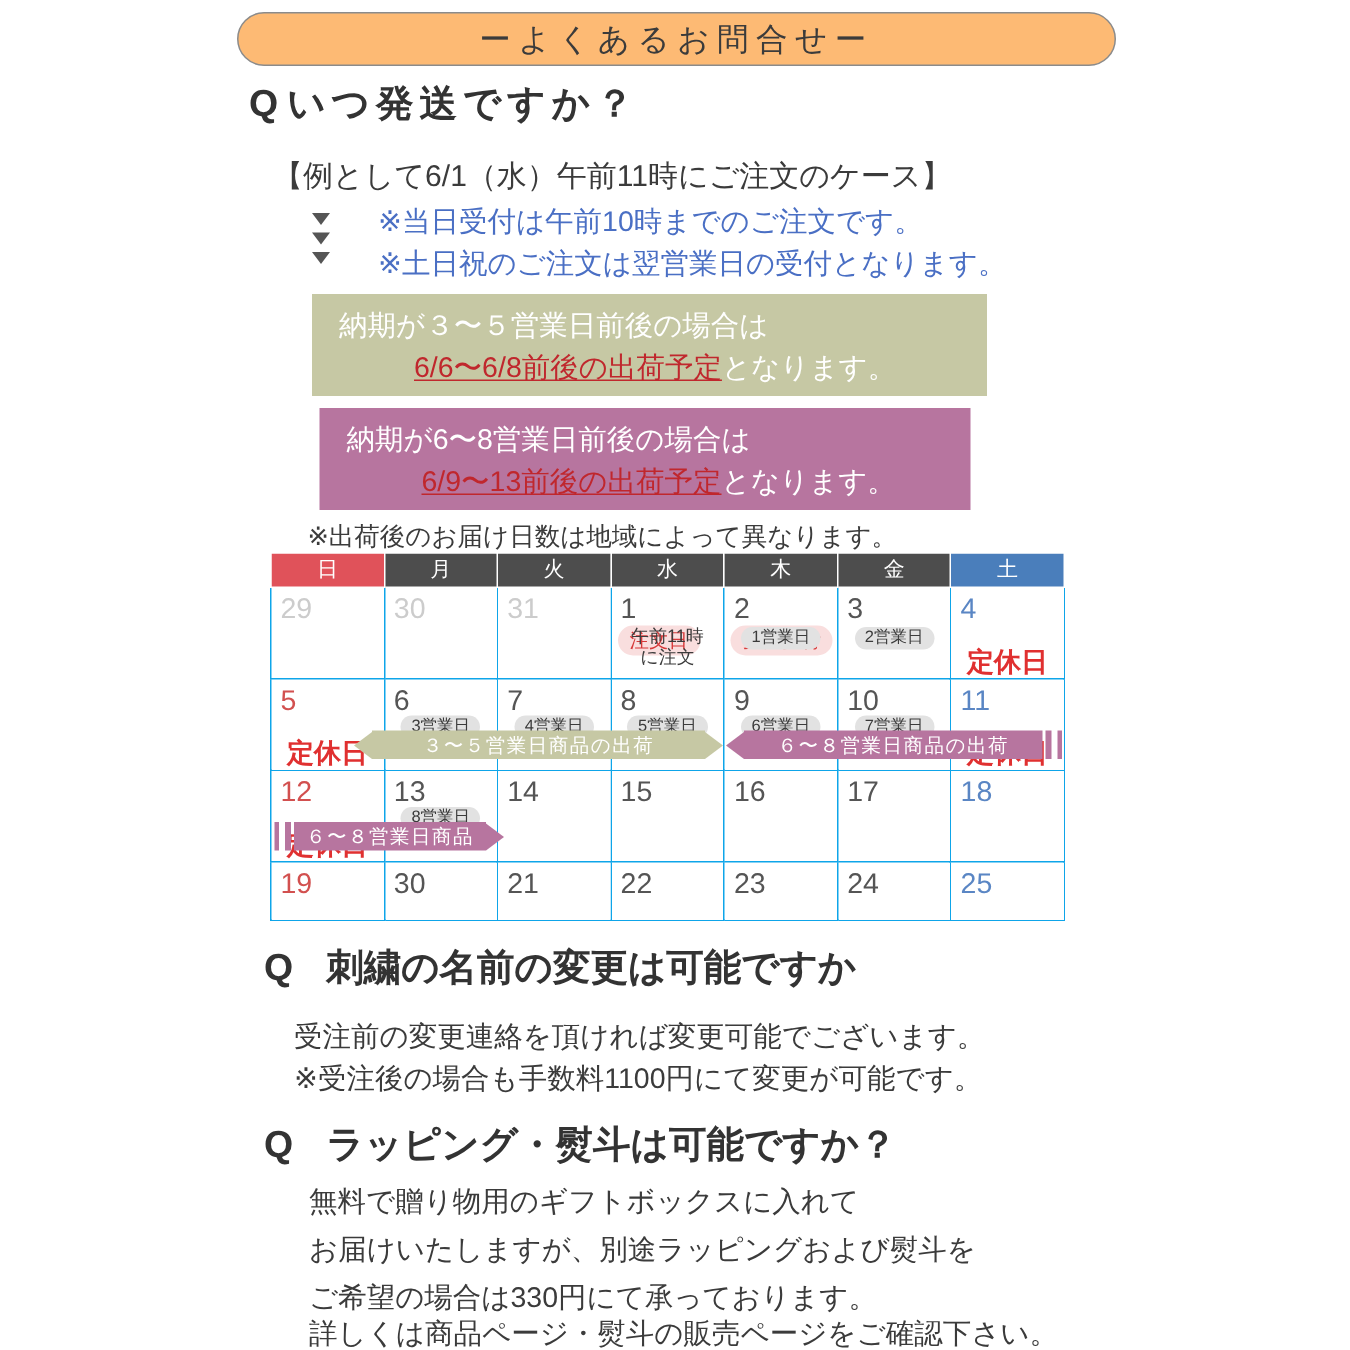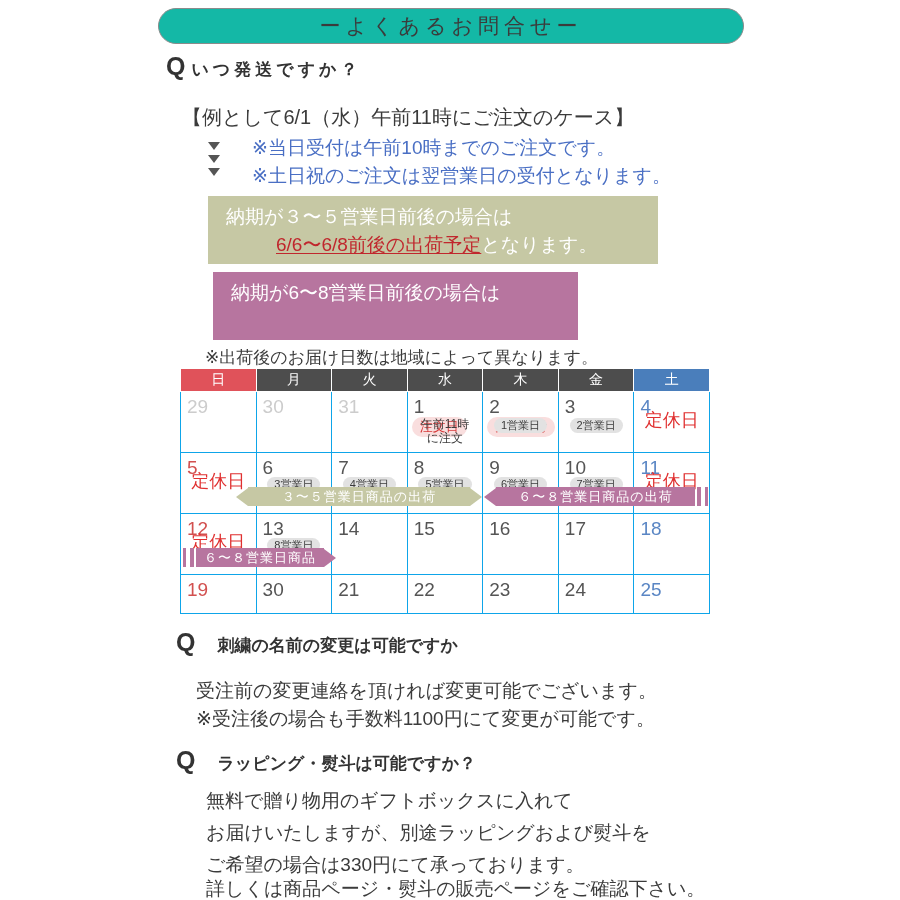--- a/index.html
+++ b/index.html
@@ -22,21 +22,21 @@
     left: 158px;
     top: 8px;
     width: 586px;
     height: 36px;
     border: 1px solid #8b8b8b;
     border-radius: 20px;
     box-sizing: border-box;
     display: flex;
     align-items: center;
     justify-content: center;
-    background: #14b8a6;
+    background: #fdba74;
     font-family: Liberation Serif, serif;
   }
   .header-pill-text {
     font-size: 21px;
     letter-spacing: 5px;
     color: #3b3b3b;
     white-space: nowrap;
   }
 
   
@@ -47,21 +47,21 @@
     font-weight: bold;
     color: #333;
     white-space: nowrap;
   }
   .q-mark {
     font-size: 25px;
     font-weight: bold;
     margin-right: 6px;
   }
   .q-title {
-    font-size: 17px;
+    font-size: 25px;
     font-weight: bold;
     text-align: center;
   }
   .q-title.spaced { letter-spacing: 4px; }
 
   
   .line {
     position: absolute;
     white-space: nowrap;
     font-size: 19px;
@@ -170,24 +170,25 @@
     left: 0; right: 0;
     top: 26px;
     text-align: center;
     font-size: 12px;
     line-height: 1.15;
     color: #3b3b3b;
   }
   .closed {
     position: absolute;
     left: 0; right: 0;
-    top: 16px;
+    top: 37px;
     text-align: center;
     font-size: 18px;
     color: #e03030;
+    font-weight: bold;
   }
 
   
   .arrow-band {
     position: absolute;
     height: 19px;
     display: flex;
     align-items: center;
   }
   .ab-body {
@@ -245,22 +246,25 @@
 <div class="line blue" style="left:252px; top:135px;">※当日受付は午前10時までのご注文です。</div>
 <div class="line blue" style="left:252px; top:163px;">※土日祝のご注文は翌営業日の受付となります。</div>
 
 <div class="notebox" style="left:208px; top:196px; width:450px; height:68px; background:#c6c8a4;">
   <div class="nb-l1" style="left:18px; top:8px;">納期が３〜５営業日前後の場合は</div>
   <div class="nb-l2" style="left:58px; top:36px;">
     <span class="hl-red">6/6〜6/8前後の出荷予定</span><span>となります。</span>
   </div>
 </div>
 
-<div class="notebox" style="left:213px; top:272px; width:365px; height:68px; background:#b7759f;">
+<div class="notebox" style="left:213px; top:272px; width:434px; height:68px; background:#b7759f;">
   <div class="nb-l1" style="left:18px; top:8px;">納期が6〜8営業日前後の場合は</div>
+  <div class="nb-l2" style="left:58px; top:36px;">
+    <span class="hl-red">6/9〜13前後の出荷予定</span><span>となります。</span>
+  </div>
 </div>
 
 <div class="line" style="left:205px; top:346px; font-size:17px;">※出荷後のお届け日数は地域によって異なります。</div>
 
 <table class="cal">
   <thead>
     <tr>
       <th class="sun">日</th>
       <th class="wd">月</th>
       <th class="wd">火</th>

